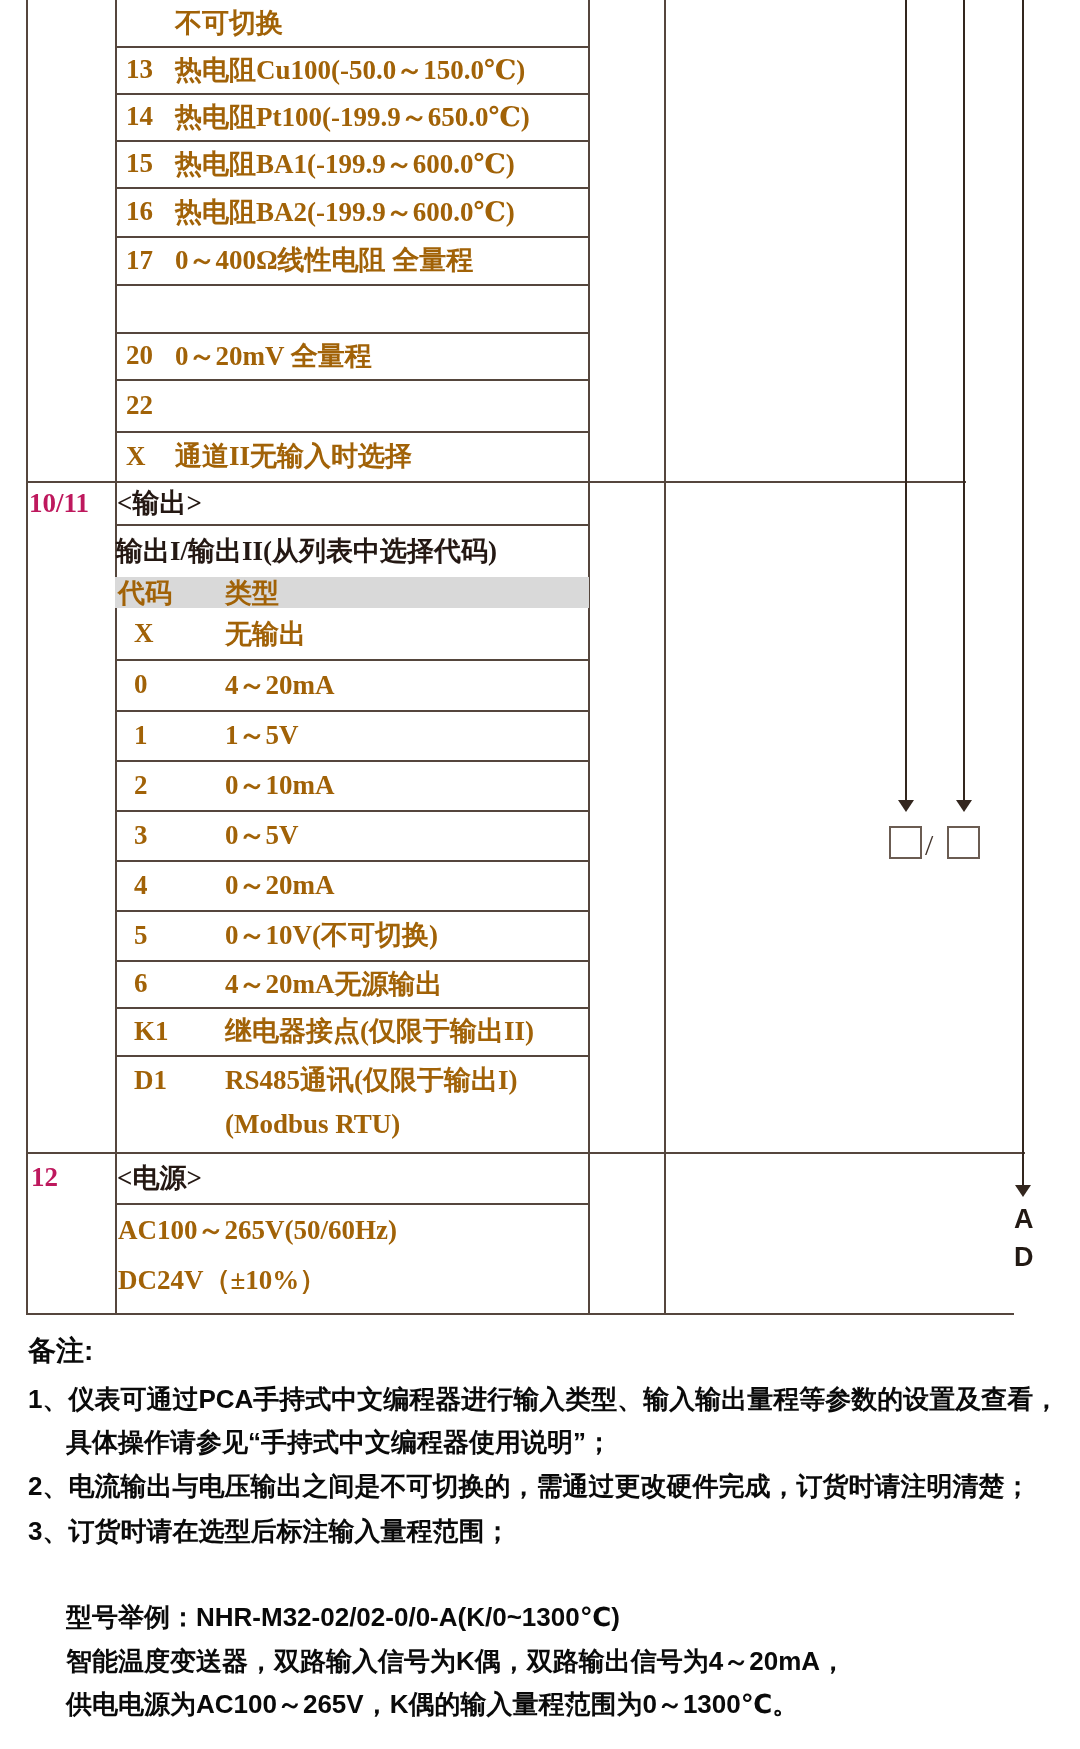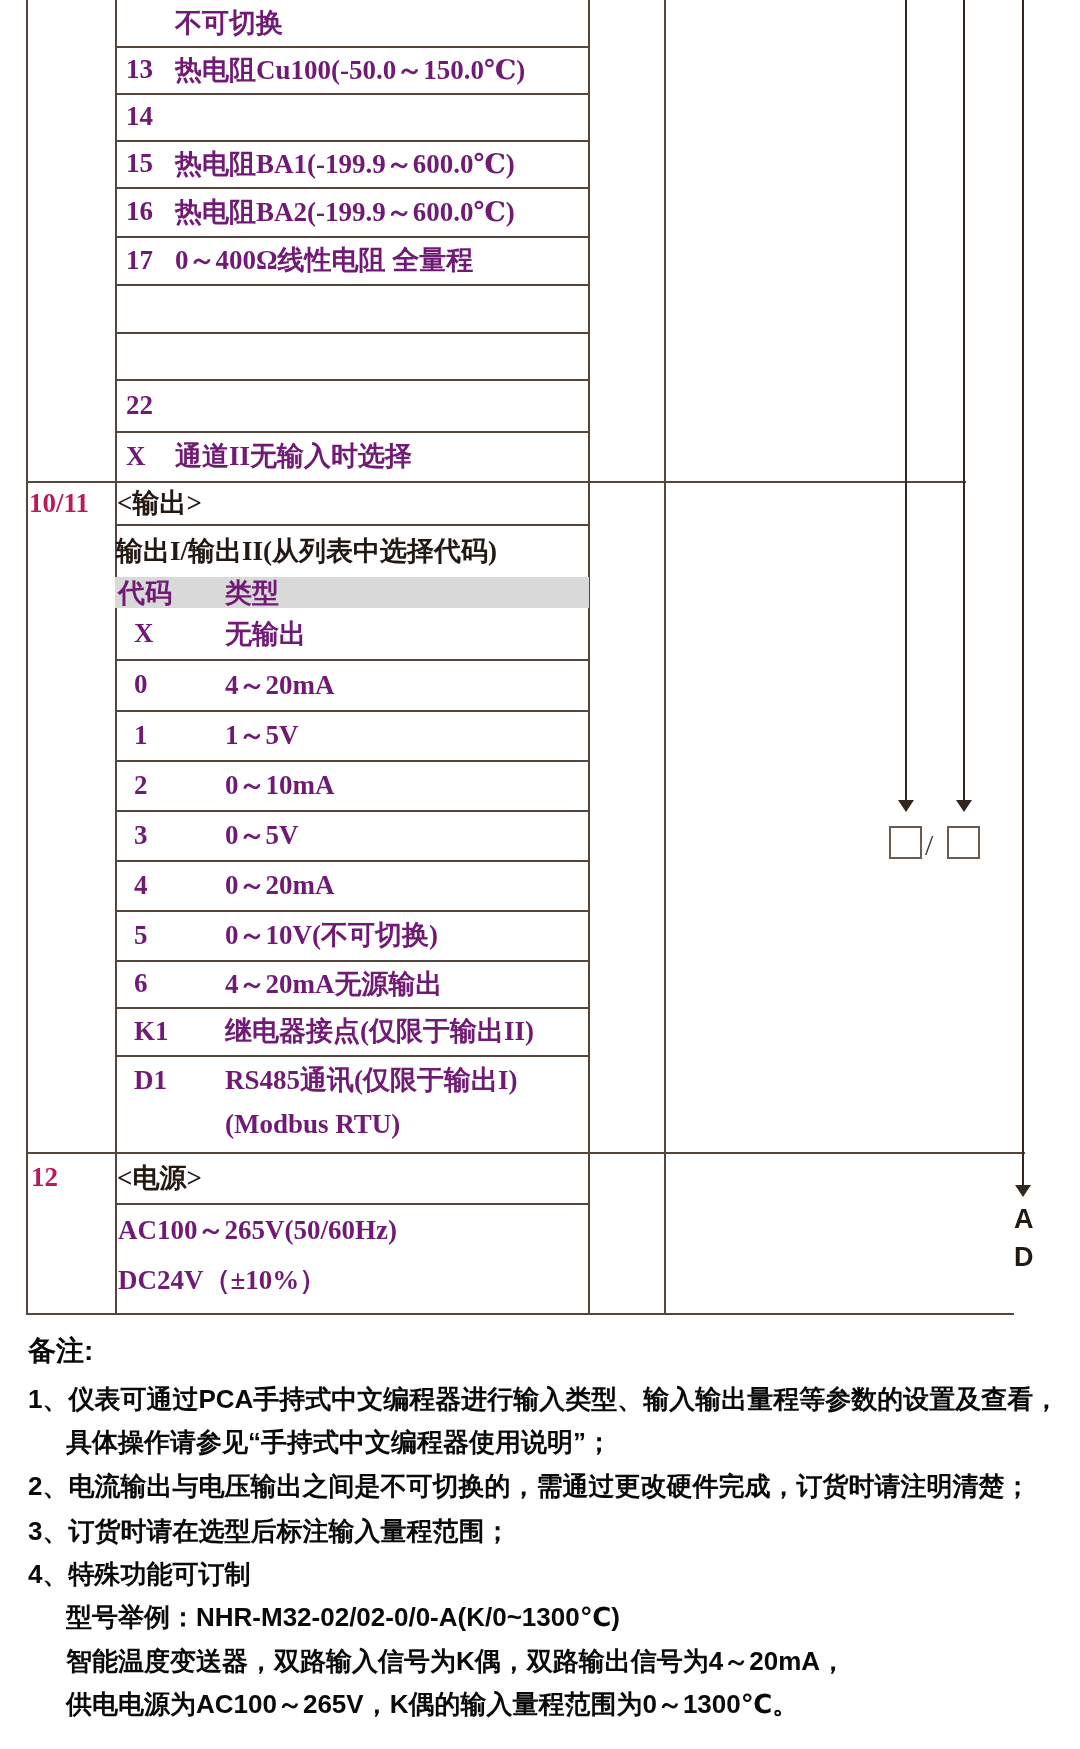--- a/index.html
+++ b/index.html
@@ -6,21 +6,21 @@
   .sheet{
     position:relative;width:1080px;height:1749px;background:#ffffff;overflow:hidden;
     font-family:"Liberation Serif","DejaVu Serif",serif;
   }
   
   .vline{position:absolute;width:2px;background:#55463d;}
   .hline{position:absolute;height:2px;background:#55463d;}
   .arrowline{position:absolute;width:2px;background:#33261e;}
   .arrowhead{position:absolute;width:0;height:0;border-left:8px solid transparent;border-right:8px solid transparent;border-top:12px solid #33261e;}
   
-  .cell{position:absolute;display:flex;align-items:center;font-weight:bold;font-size:27px;color:#701a75;white-space:nowrap;}
+  .cell{position:absolute;display:flex;align-items:center;font-weight:bold;font-size:27px;color:#a16207;white-space:nowrap;}
   .irow{left:126px;width:460px;align-items:center;}
   .orow{left:134px;width:452px;}
   .icode{display:inline-block;width:49px;flex:none;}
   .ocode{display:inline-block;width:91px;flex:none;}
   .band{position:absolute;left:115px;width:474px;background:#d9d9d9;}
   .stepno{position:absolute;font-weight:bold;font-size:27px;color:#be185d;}
   .sectitle{position:absolute;display:flex;align-items:center;font-weight:bold;font-size:27px;color:#241813;white-space:nowrap;}
   
   .codebox{position:absolute;width:29px;height:29px;border:2px solid #6b5c52;background:#fff;}
   .slash{position:absolute;font-size:30px;color:#44362e;font-family:"Liberation Serif","DejaVu Serif",serif;}
@@ -79,32 +79,37 @@
   <div class="pcode" style="left:1014px;top:1242px">D</div>
 
   <div class="cell" style="left:175px;top:0;height:46px">不可切换</div>
 
   <div class="cell irow" style="top:46px;height:47px">
     <span class="icode">13</span>
     <span>热电阻Cu100(-50.0～150.0℃)</span>
   </div>
   <div class="cell irow" style="top:93px;height:47px">
     <span class="icode">14</span>
+    <span>热电阻Pt100(-199.9～650.0℃)</span>
   </div>
   <div class="cell irow" style="top:140px;height:47px">
     <span class="icode">15</span>
     <span>热电阻BA1(-199.9～600.0℃)</span>
   </div>
   <div class="cell irow" style="top:187px;height:49px">
     <span class="icode">16</span>
     <span>热电阻BA2(-199.9～600.0℃)</span>
   </div>
   <div class="cell irow" style="top:236px;height:48px">
     <span class="icode">17</span>
     <span>0～400Ω线性电阻 全量程</span>
+  </div>
+  <div class="cell irow" style="top:332px;height:47px">
+    <span class="icode">20</span>
+    <span>0～20mV 全量程</span>
   </div>
   <div class="cell irow" style="top:379px;height:52px">
     <span class="icode">22</span>
   </div>
   <div class="cell irow" style="top:431px;height:50px">
     <span class="icode">X</span>
     <span>通道II无输入时选择</span>
   </div>
 
   <div class="stepno" style="left:29px;top:488px">10/11</div>
@@ -160,18 +165,17 @@
   <div class="stepno" style="left:31px;top:1162px">12</div>
   <div class="sectitle" style="left:117px;top:1152px;height:51px">&lt;电源&gt;</div>
   <div class="cell" style="left:118px;top:1206px;height:48px">AC100～265V(50/60Hz)</div>
   <div class="cell" style="left:118px;top:1254px;height:52px">DC24V（±10%）</div>
 
   <div class="note note-title" style="left:28px;top:1332px">备注:</div>
   <div class="note" style="left:28px;top:1382px">1、仪表可通过PCA手持式中文编程器进行输入类型、输入输出量程等参数的设置及查看，</div>
   <div class="note" style="left:66px;top:1425px">具体操作请参见“手持式中文编程器使用说明”；</div>
   <div class="note" style="left:28px;top:1469px">2、电流输出与电压输出之间是不可切换的，需通过更改硬件完成，订货时请注明清楚；</div>
   <div class="note" style="left:28px;top:1514px">3、订货时请在选型后标注输入量程范围；</div>
-  <div class="note" style="left:28px;top:1557px">4、特殊功能可订制</div>
   <div class="note" style="left:66px;top:1600px">型号举例：NHR-M32-02/02-0/0-A(K/0~1300℃)</div>
   <div class="note" style="left:66px;top:1644px">智能温度变送器，双路输入信号为K偶，双路输出信号为4～20mA，</div>
   <div class="note" style="left:66px;top:1687px">供电电源为AC100～265V，K偶的输入量程范围为0～1300℃。</div>
 
 </div>
 
 </body></html>

